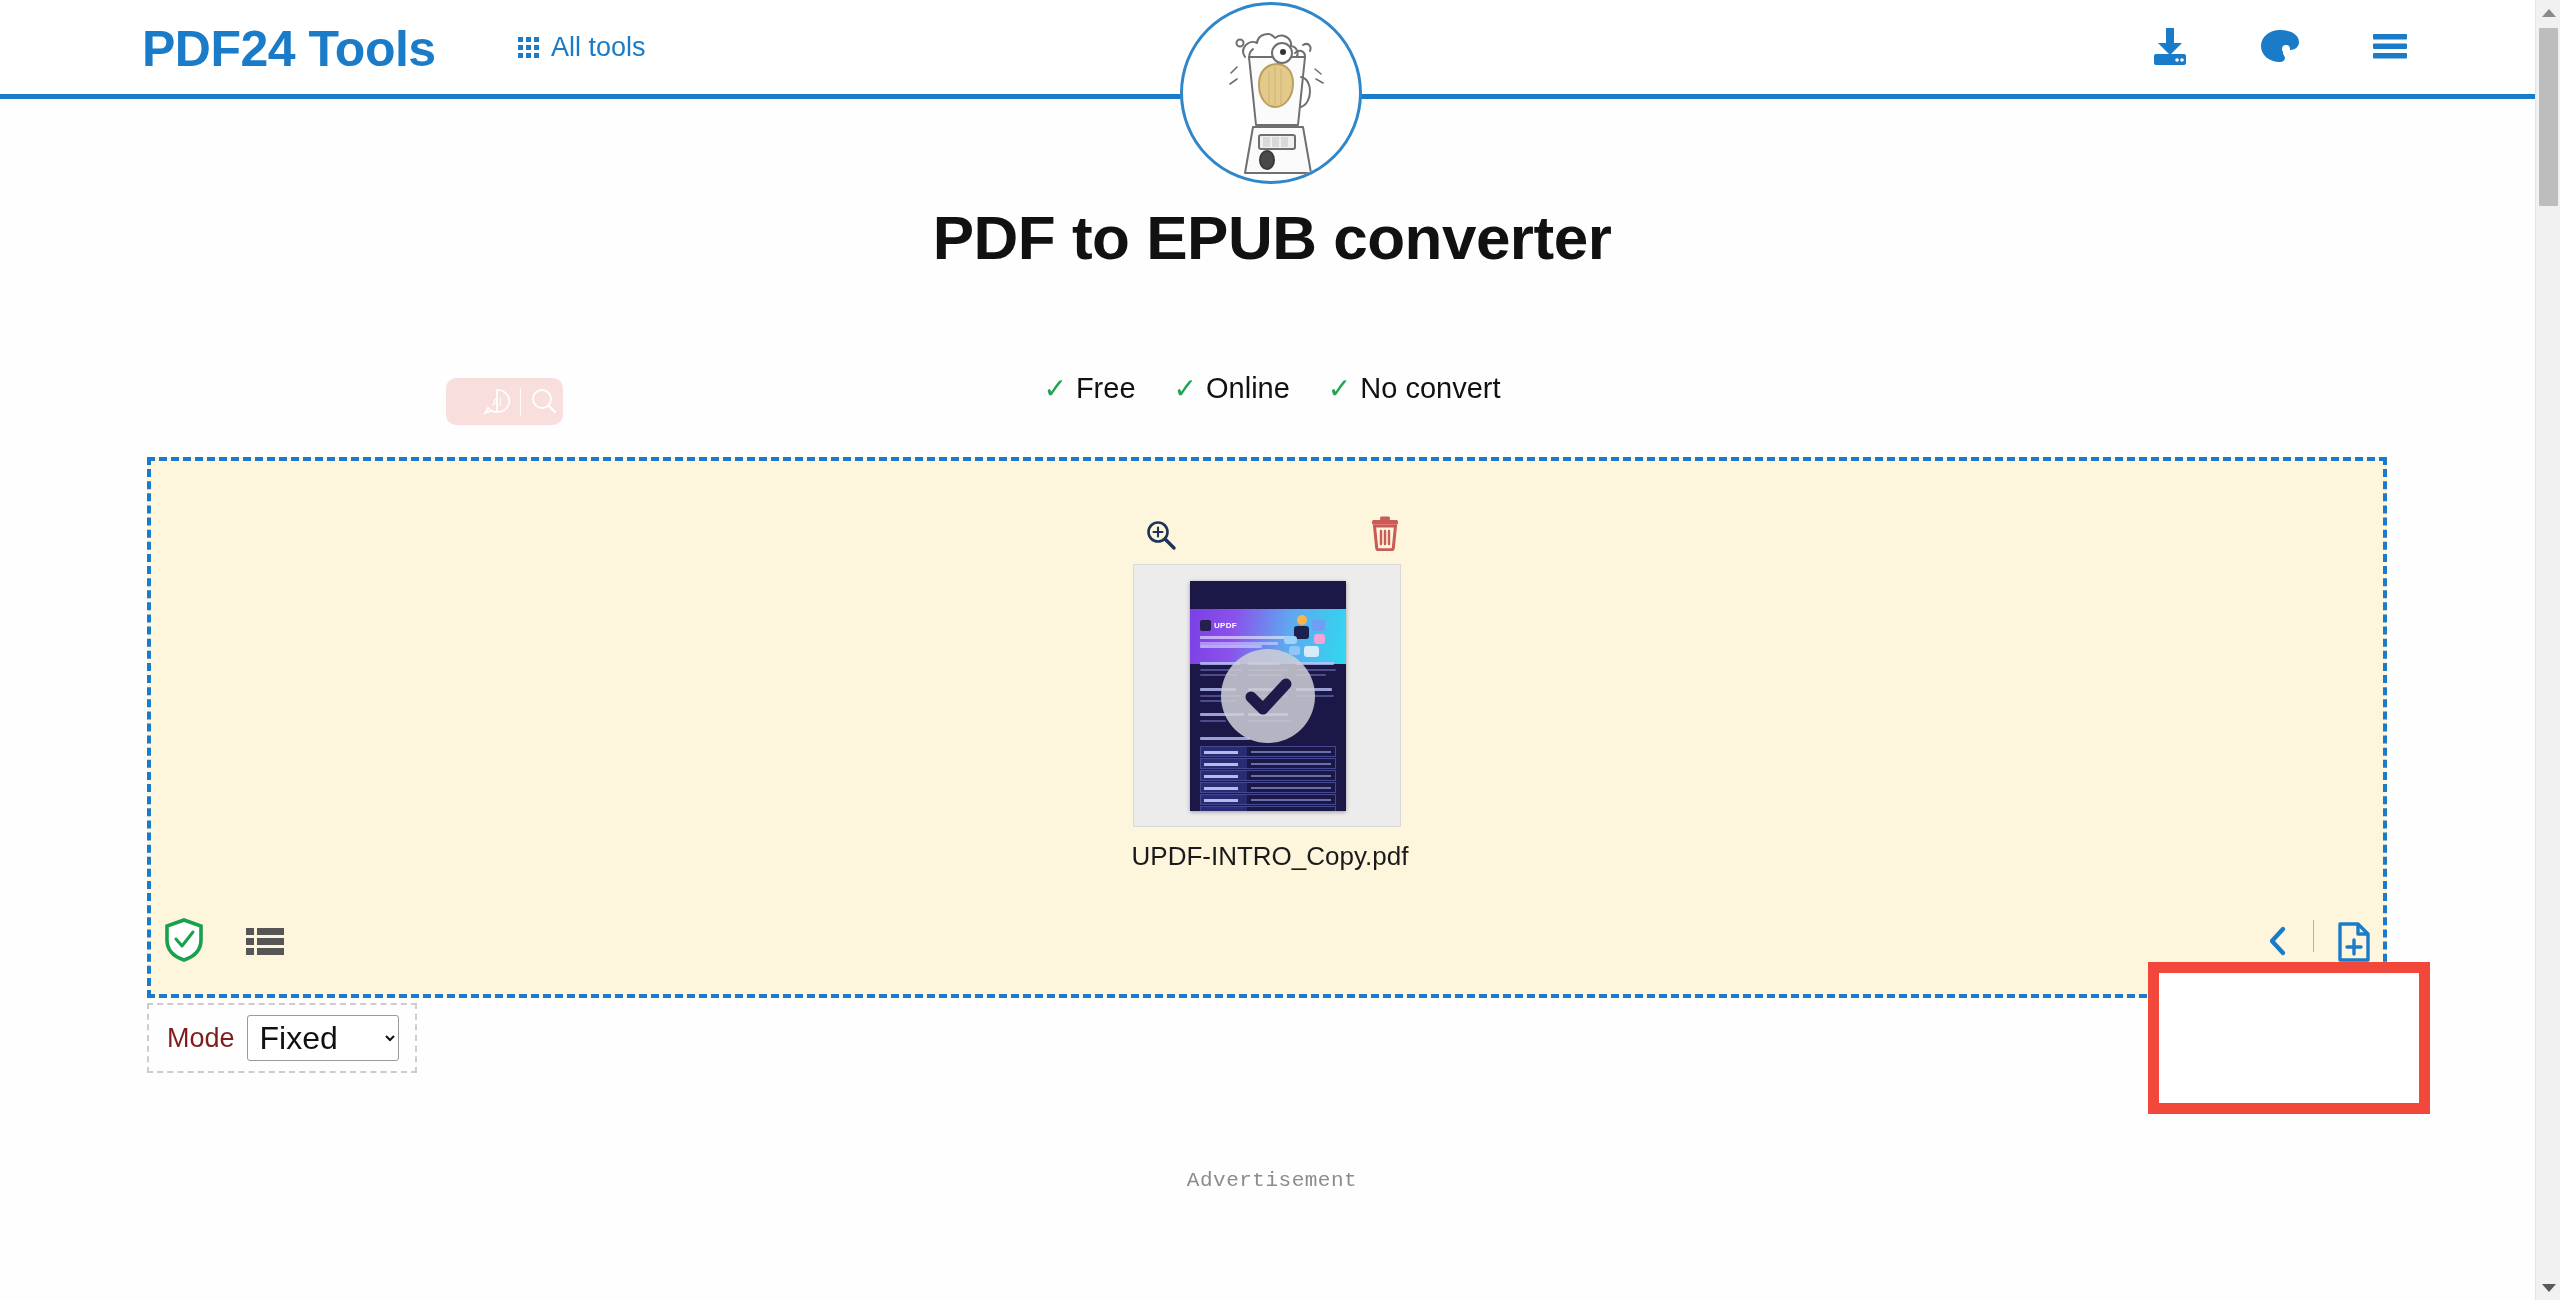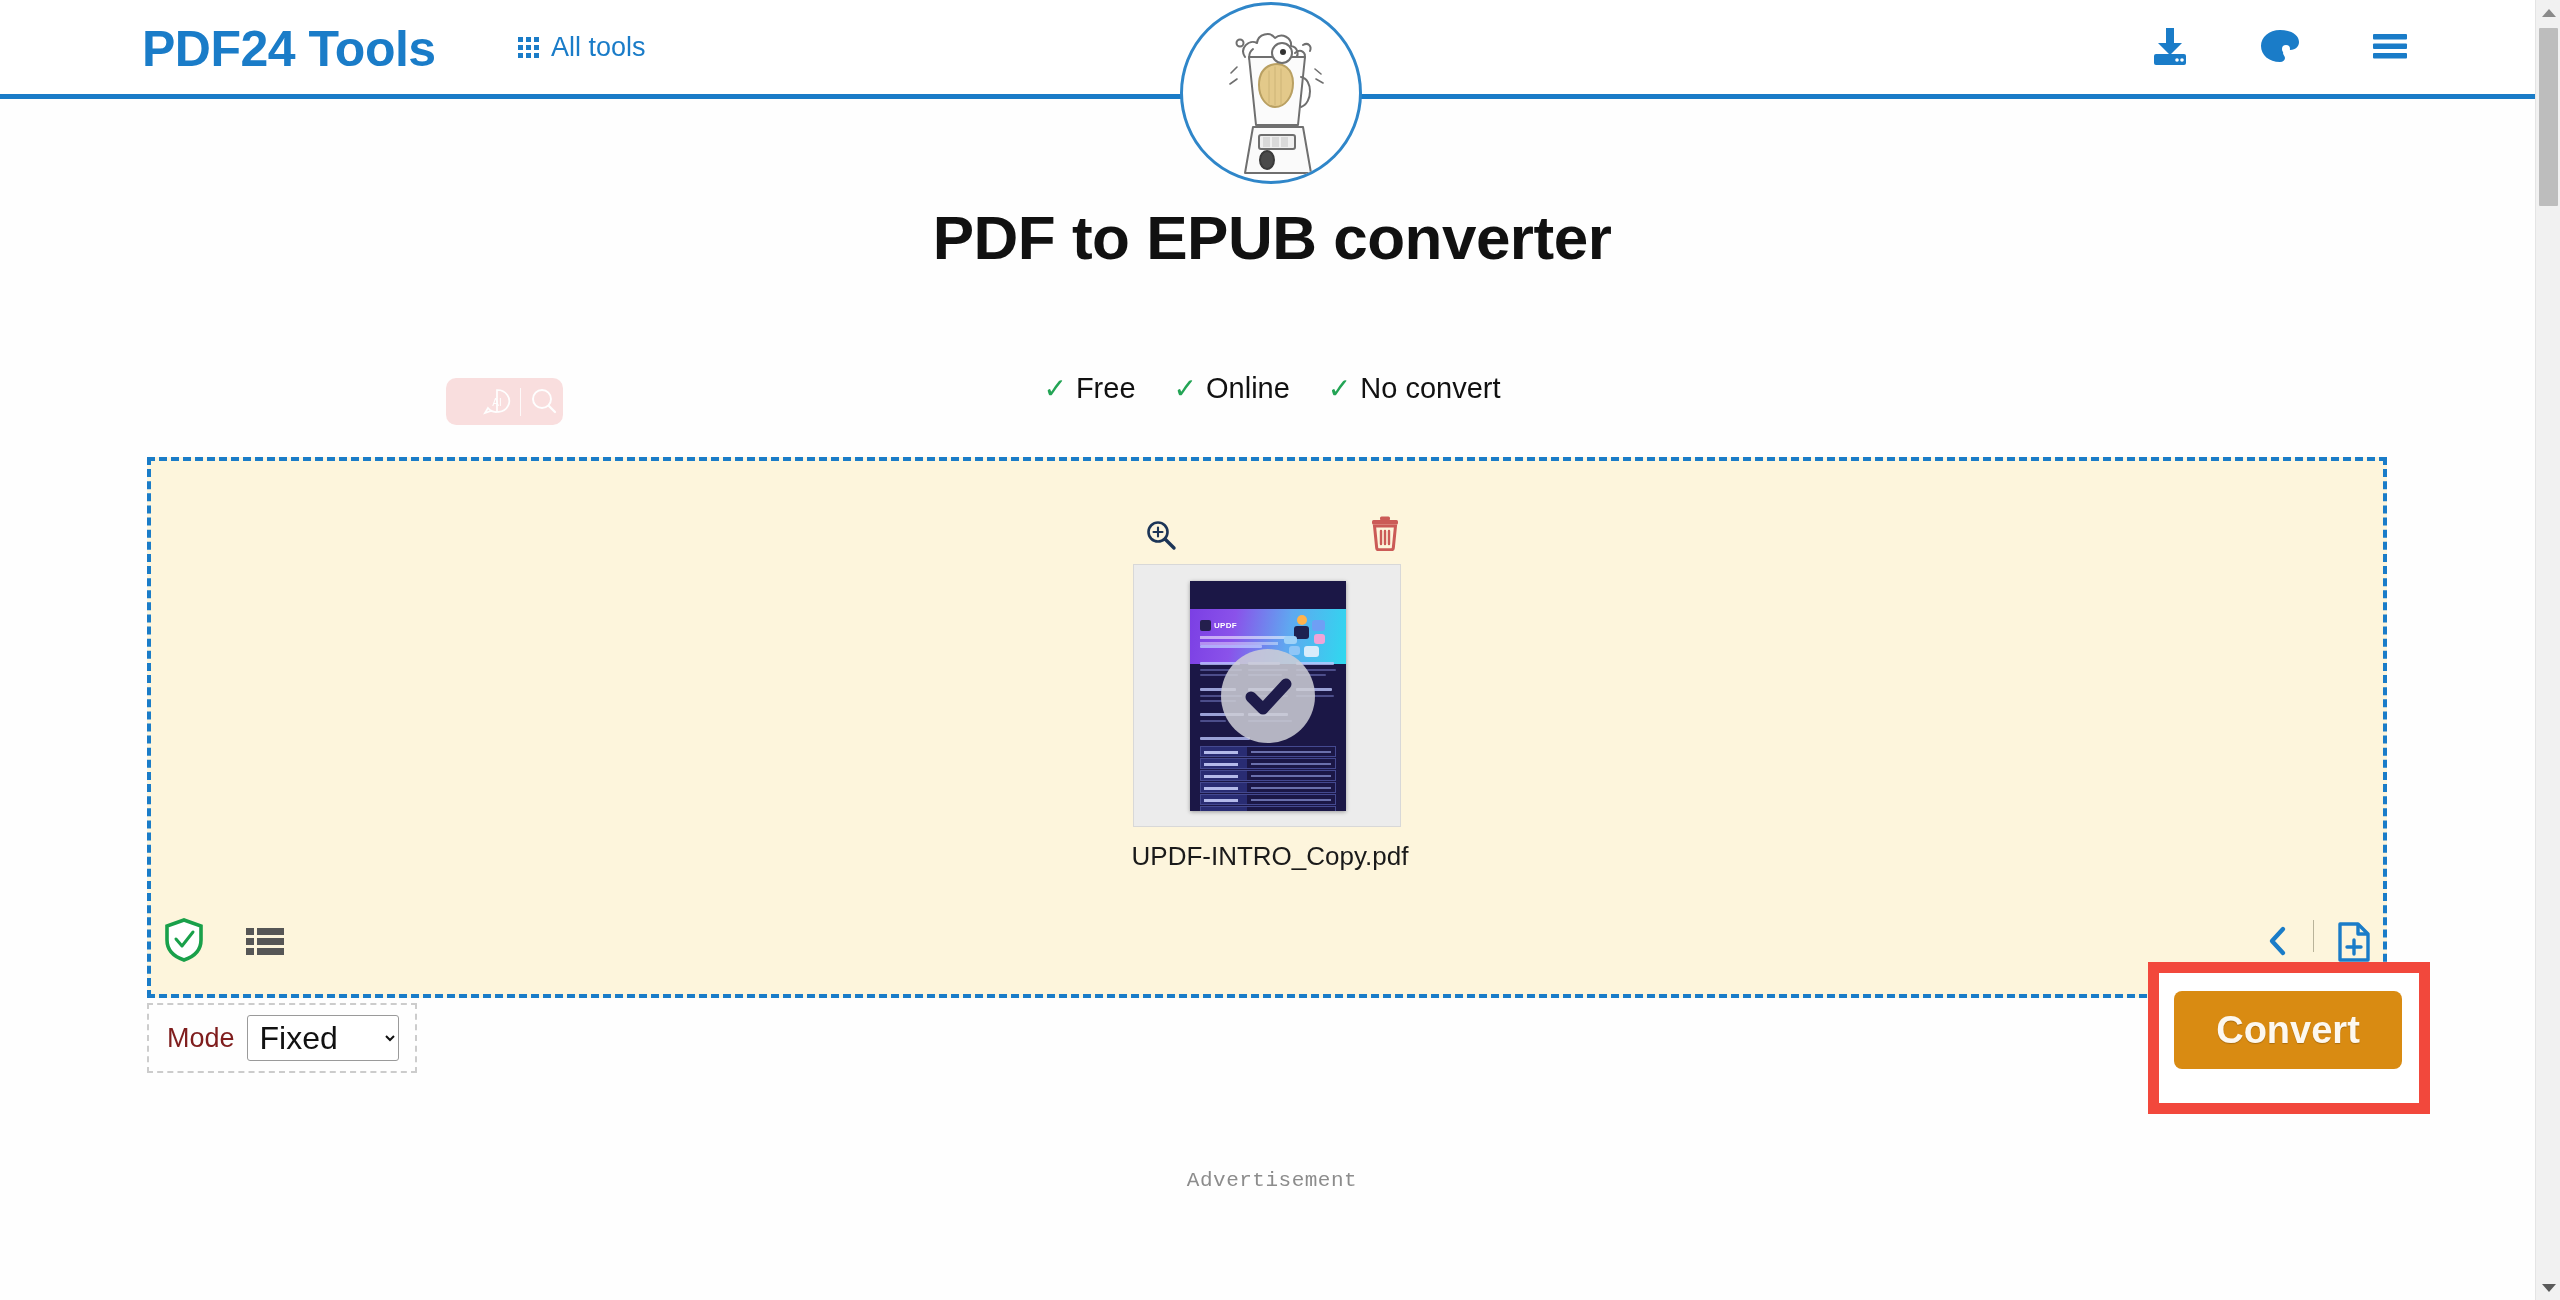--- a/index.html
+++ b/index.html
@@ -480,21 +480,20 @@
       <path d="M20 20 v14 M13 27 h14" stroke="#1a7cc8" stroke-width="3.4" stroke-linecap="round"></path>
     </svg>
   </div>
 
   <div id="mode-box">
     <label id="mode-label">Mode</label>
     <select id="mode-select"><option value="Fixed">Fixed</option><option value="Reflowable">Reflowable</option></select>
   </div>
 
   <div id="convert-highlight"></div>
-  <button id="convert-btn">Convert</button>
 
   <div id="ad-label">Advertisement</div>
 
   <div id="scrollbar">
     <div id="sb-up">
         <span class="sb-arrow"></span>
       </div>
     <div id="sb-thumb"></div>
     <div id="sb-down">
         <span class="sb-arrow"></span>

